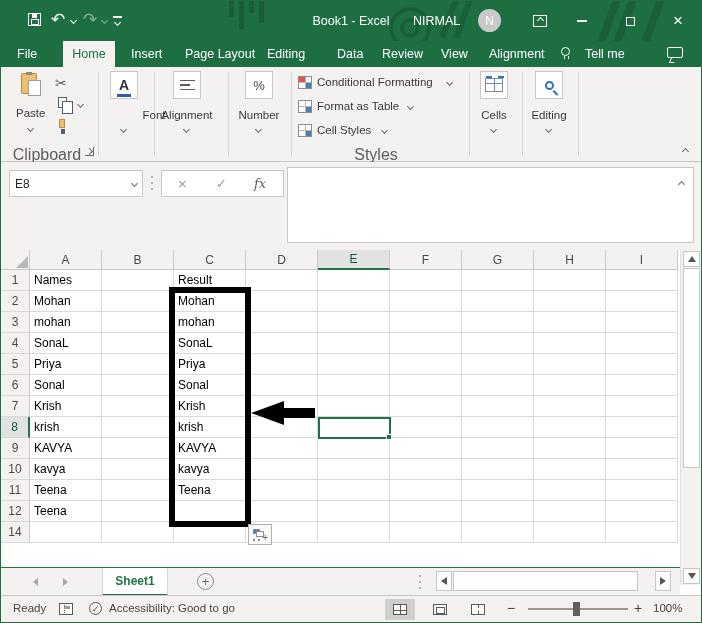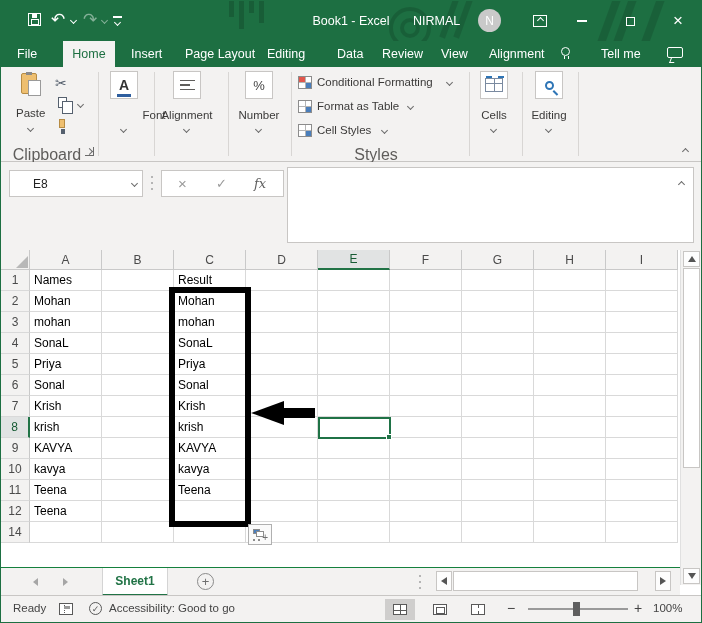--- a/index.html
+++ b/index.html
@@ -65,21 +65,21 @@
   .cells-ic:before{content:"";position:absolute;left:0;top:4px;width:100%;height:1px;background:#7a8aa0;}
   .cells-ic:after{content:"";position:absolute;left:8px;top:0;width:1px;height:100%;background:#7a8aa0;}
   .cells-top{position:absolute;left:5px;top:4px;width:18px;height:0;border-top:2px dashed #2e75b6;}
   .mag{width:9px;height:9px;border:2px solid #2e75b6;border-radius:50%;position:relative;}
   .mag:after{content:"";position:absolute;left:7px;top:7px;width:6px;height:2px;background:#2e75b6;transform:rotate(45deg);transform-origin:0 0;}
   .launcher{position:absolute;width:9px;height:9px;border-right:1.4px solid #6a6a6a;border-bottom:1.4px solid #6a6a6a;}
   .launcher:after{content:"";position:absolute;right:1px;bottom:1px;width:4px;height:4px;border-right:1.4px solid #6a6a6a;border-bottom:1.4px solid #6a6a6a;transform:rotate(-45deg);}
 
   
   .fbar{position:absolute;left:0;top:161px;width:700px;height:88px;background:#f3f2f1;}
-  .namebox{position:absolute;left:8px;top:8px;width:134px;height:27px;background:#fff;border:1px solid #c8c6c4;display:flex;align-items:center;padding-left:23px;font-size:12px;color:#222;}
+  .namebox{position:absolute;left:8px;top:8px;width:134px;height:27px;background:#fff;border:1px solid #c8c6c4;display:flex;align-items:center;padding-left:5px;font-size:12px;color:#222;}
   .fxbox{position:absolute;left:160px;top:8px;width:123px;height:27px;background:#fff;border:1px solid #c8c6c4;}
   .finput{position:absolute;left:286px;top:5px;width:407px;height:76px;background:#fff;border:1px solid #c8c6c4;font-size:12px;padding:3px 6px;color:#000;}
   .dots3{position:absolute;width:2px;height:14px;display:flex;flex-direction:column;justify-content:space-between;}
   .dots3 i{width:2px;height:2px;background:#a0a0a0;border-radius:50%;}
 
   
   .sheet{position:absolute;left:0;top:249px;width:677px;background:#fff;font-size:12px;}
   .hdr-row{display:flex;height:20px;}
   .corner{width:29px;height:20px;background:#f3f2f1;border-right:1px solid #c9c9c9;border-bottom:1px solid #c9c9c9;position:relative;}
   .corner-tri{position:absolute;right:1px;bottom:1px;width:0;height:0;border-left:12px solid transparent;border-bottom:12px solid #b8b8b8;}
@@ -183,21 +183,21 @@
     <div class="rtab" style="left:12px;">File</div>
     <div class="rtab active" style="left:62px;width:52px;justify-content:center;">Home</div>
     <div class="rtab" style="left:126px;">Insert</div>
     <div class="rtab" style="left:180px;">Page Layout</div>
     <div class="rtab" style="left:262px;">Editing</div>
     <div class="rtab" style="left:332px;">Data</div>
     <div class="rtab" style="left:377px;">Review</div>
     <div class="rtab" style="left:436px;">View</div>
     <div class="rtab" style="left:484px;">Alignment</div>
     <div class="bulb" style="left:560px;top:6px;"></div>
-    <div class="rtab" style="left:580px;margin-left:16px;">Tell me</div>
+    <div class="rtab" style="left:580px;">Tell me</div>
     <div class="comment-ic" style="left:666px;top:6px;"></div>
   </div>
 
   <div class="ribbon">
     <div class="gsep" style="left:97px;"></div>
     <div class="gsep" style="left:153px;"></div>
     <div class="gsep" style="left:227px;"></div>
     <div class="gsep" style="left:290px;"></div>
     <div class="gsep" style="left:468px;"></div>
     <div class="gsep" style="left:521px;"></div>

